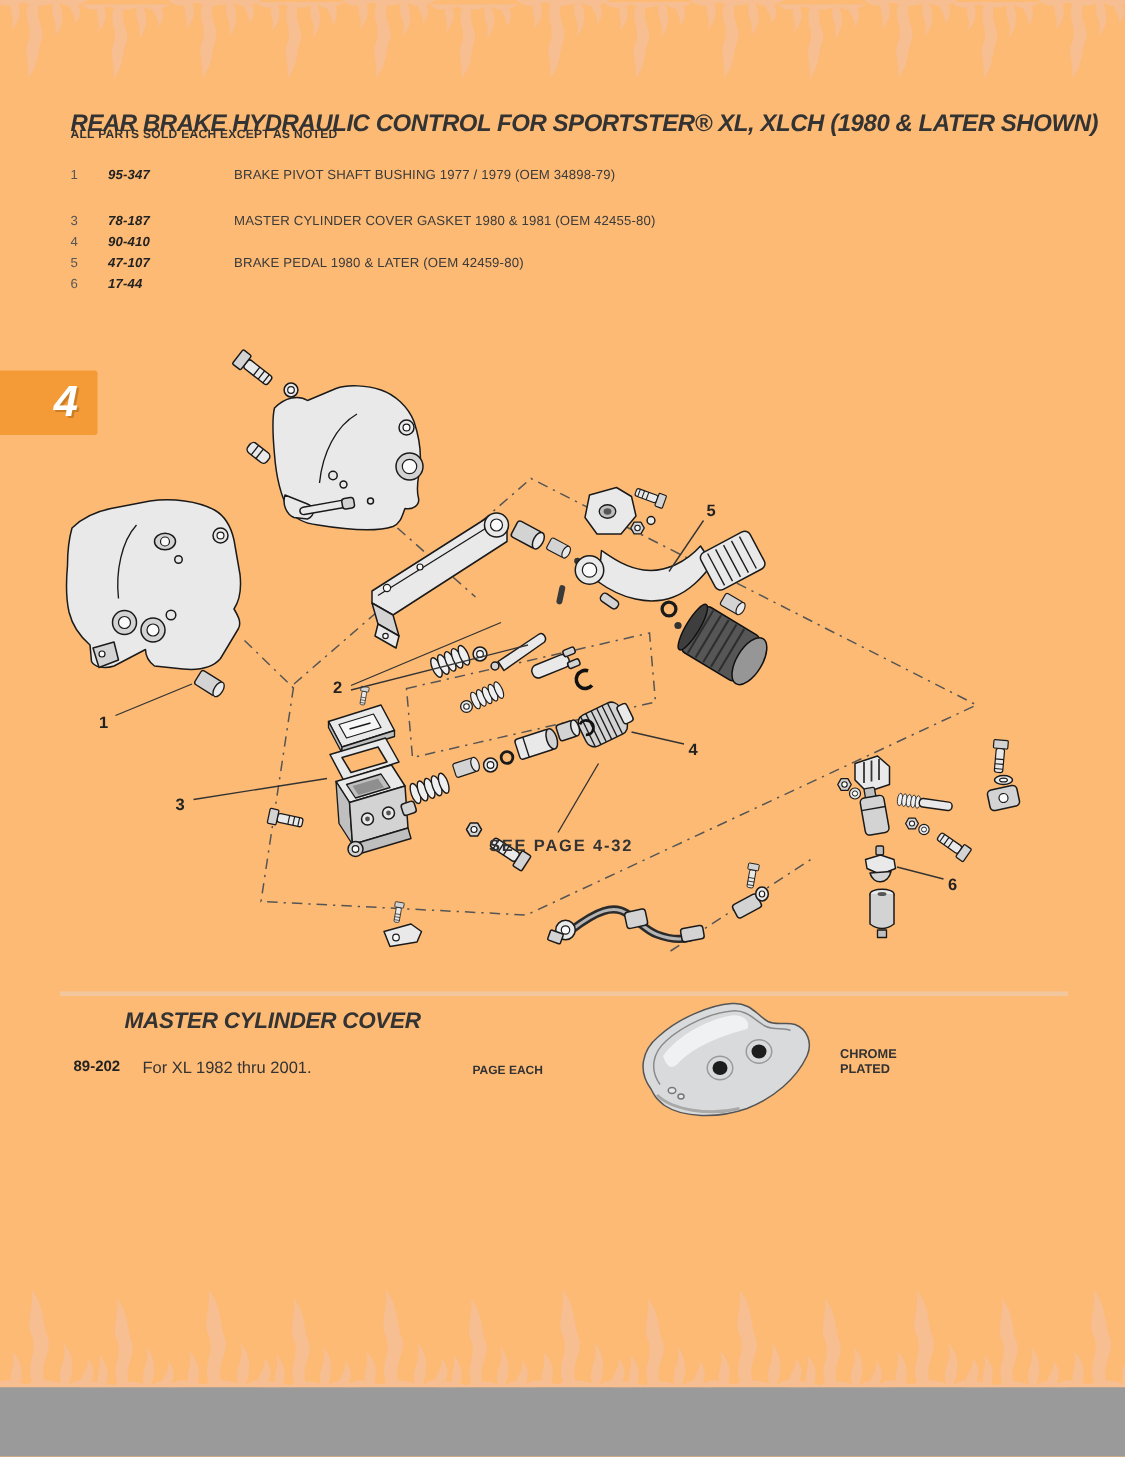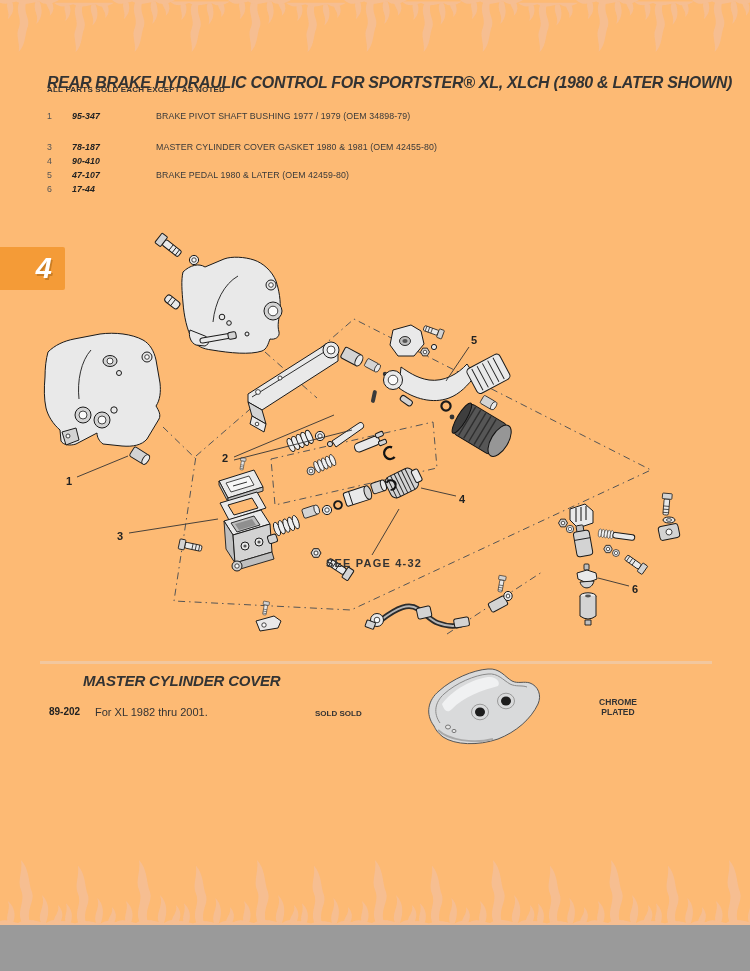--- a/index.html
+++ b/index.html
@@ -35,21 +35,21 @@
   .diagram text{font-family:"Liberation Sans",sans-serif;font-size:11px;fill:#222;font-weight:700;letter-spacing:0.4px;}
   .diagram text.note{font-size:11px;letter-spacing:1.2px;fill:#333;}
   .divider{position:absolute;left:40px;top:661px;width:672px;height:2.5px;background:#F2C79E;}
   .h2{position:absolute;left:47px;top:660px;font-size:15px;font-weight:700;font-style:italic;
       letter-spacing:-0.2px;color:#333;margin-left:36px;}
   .pn2{position:absolute;left:49px;top:706px;font-size:10px;font-weight:700;color:#222;}
   .desc2{position:absolute;left:95px;top:706px;font-size:11px;color:#333;}
   .soldeach{position:absolute;left:315px;top:709px;font-size:8px;font-weight:700;color:#333;}
   .chrome{position:absolute;left:418px;top:664px;}
   .finish{position:absolute;left:560px;top:697px;width:46px;font-size:8.5px;font-weight:700;
-          text-align:center;line-height:10px;color:#333;margin-left:35px;}
+          text-align:left;line-height:10px;color:#333;}
   .pagenum{position:absolute;left:333px;top:932px;font-size:11px;font-weight:700;color:#1e1e1e;z-index:3;}
 </style>
 </head>
 <body>
 
 <div class="page">
 
   <svg class="flames-top" width="750" height="58" aria-hidden="true">
     <defs>
       <g id="fl">
@@ -392,21 +392,21 @@
     <text x="459" y="503">4</text>
     <text x="471" y="344">5</text>
     <text x="632" y="593">6</text>
     <text x="326" y="567" class="note">SEE PAGE 4-32</text>
   </svg>
 
   <div class="divider"></div>
   <h2 class="h2">MASTER CYLINDER COVER</h2>
   <div class="pn2">89-202</div>
   <div class="desc2">For XL 1982 thru 2001.</div>
-  <div class="soldeach">SOLD SOLD</div>
+  <div class="soldeach">PAGE EACH</div>
 
   <svg class="chrome" width="150" height="95" viewBox="0 0 150 95">
     <path d="M16,62 C7,50 10,36 21,27 C34,15 55,6 70,5 C82,4 87,13 94,17 C100,20 106,17 112,19 C120,22 124,31 120,40 C113,55 98,68 80,75 C60,82 37,81 25,73 C19,68 18,66 16,62 Z" fill="#d9dadb" stroke="#555" stroke-width="1"></path>
     <path d="M22,59 C15,49 17,38 26,30 C38,19 57,11 70,10 C80,9 85,16 92,20 C98,23 104,21 109,23" fill="none" stroke="#8a8a8a" stroke-width="1"></path>
     <path d="M24,40 C34,26 55,15 70,13 C78,12 83,18 80,22 C65,26 45,33 34,45 C29,50 26,46 24,40 Z" fill="#f0f1f2"></path>
     <path d="M20,66 C30,76 55,80 75,75" fill="none" stroke="#a9a9a9" stroke-width="2"></path>
     <ellipse cx="62" cy="48" rx="8.5" ry="7.8" fill="none" stroke="#9a9a9a"></ellipse>
     <ellipse cx="62" cy="48" rx="5" ry="4.6" fill="#1d1d1d"></ellipse>
     <ellipse cx="88" cy="37" rx="8.5" ry="7.8" fill="none" stroke="#9a9a9a"></ellipse>
     <ellipse cx="88" cy="37" rx="5" ry="4.6" fill="#1d1d1d"></ellipse>

